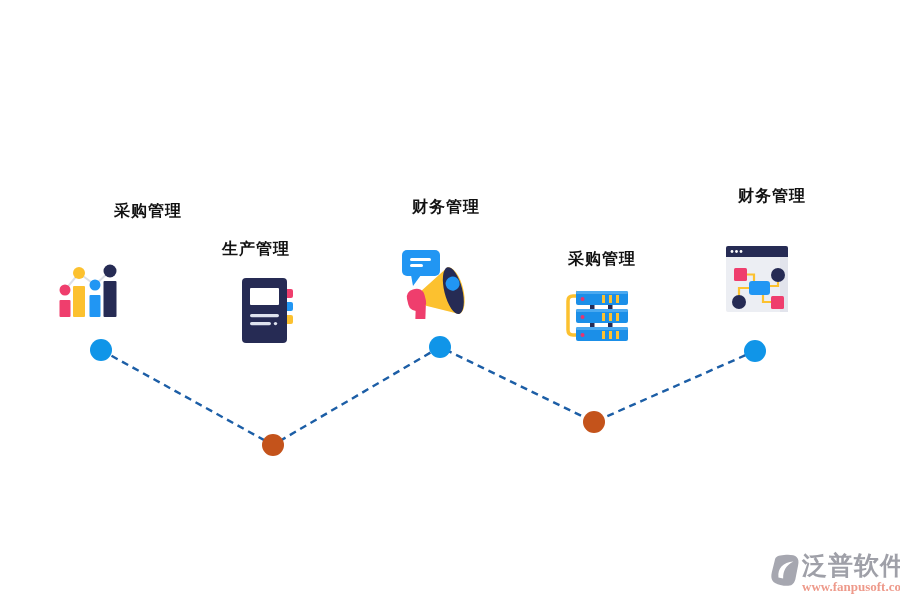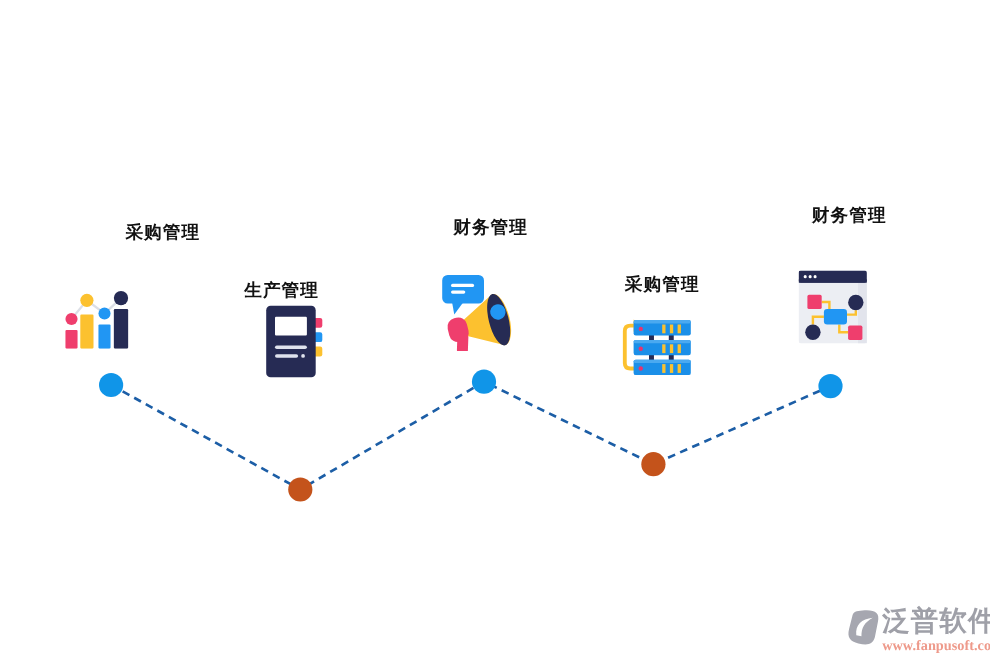--- a/index.html
+++ b/index.html
@@ -6,21 +6,21 @@
   .canvas{
     position:relative;width:900px;height:600px;background:#ffffff;overflow:hidden;
     font-family:"Liberation Sans","DejaVu Sans",sans-serif;
   }
   .connector-svg{position:absolute;left:0;top:0;width:900px;height:600px;}
   .stage-label{
     position:absolute;font-size:16px;font-weight:bold;color:#111111;
     letter-spacing:1px;white-space:nowrap;
   }
   .lbl-1{left:68px;top:201px;margin-left:46px;}
-  .lbl-2{left:222px;top:254px;}
+  .lbl-2{left:222px;top:239px;}
   .lbl-3{left:412px;top:197px;}
   .lbl-4{left:568px;top:249px;}
   .lbl-5{left:738px;top:186px;}
   .icon{position:absolute;}
   .ic-1{left:57px;top:263px;width:64px;height:54px;}
   .ic-2{left:238px;top:277px;width:58px;height:68px;}
   .ic-3{left:396px;top:249px;width:78px;height:70px;}
   .ic-4{left:560px;top:288px;width:70px;height:58px;}
   .ic-5{left:726px;top:246px;width:64px;height:68px;}
   .watermark{

